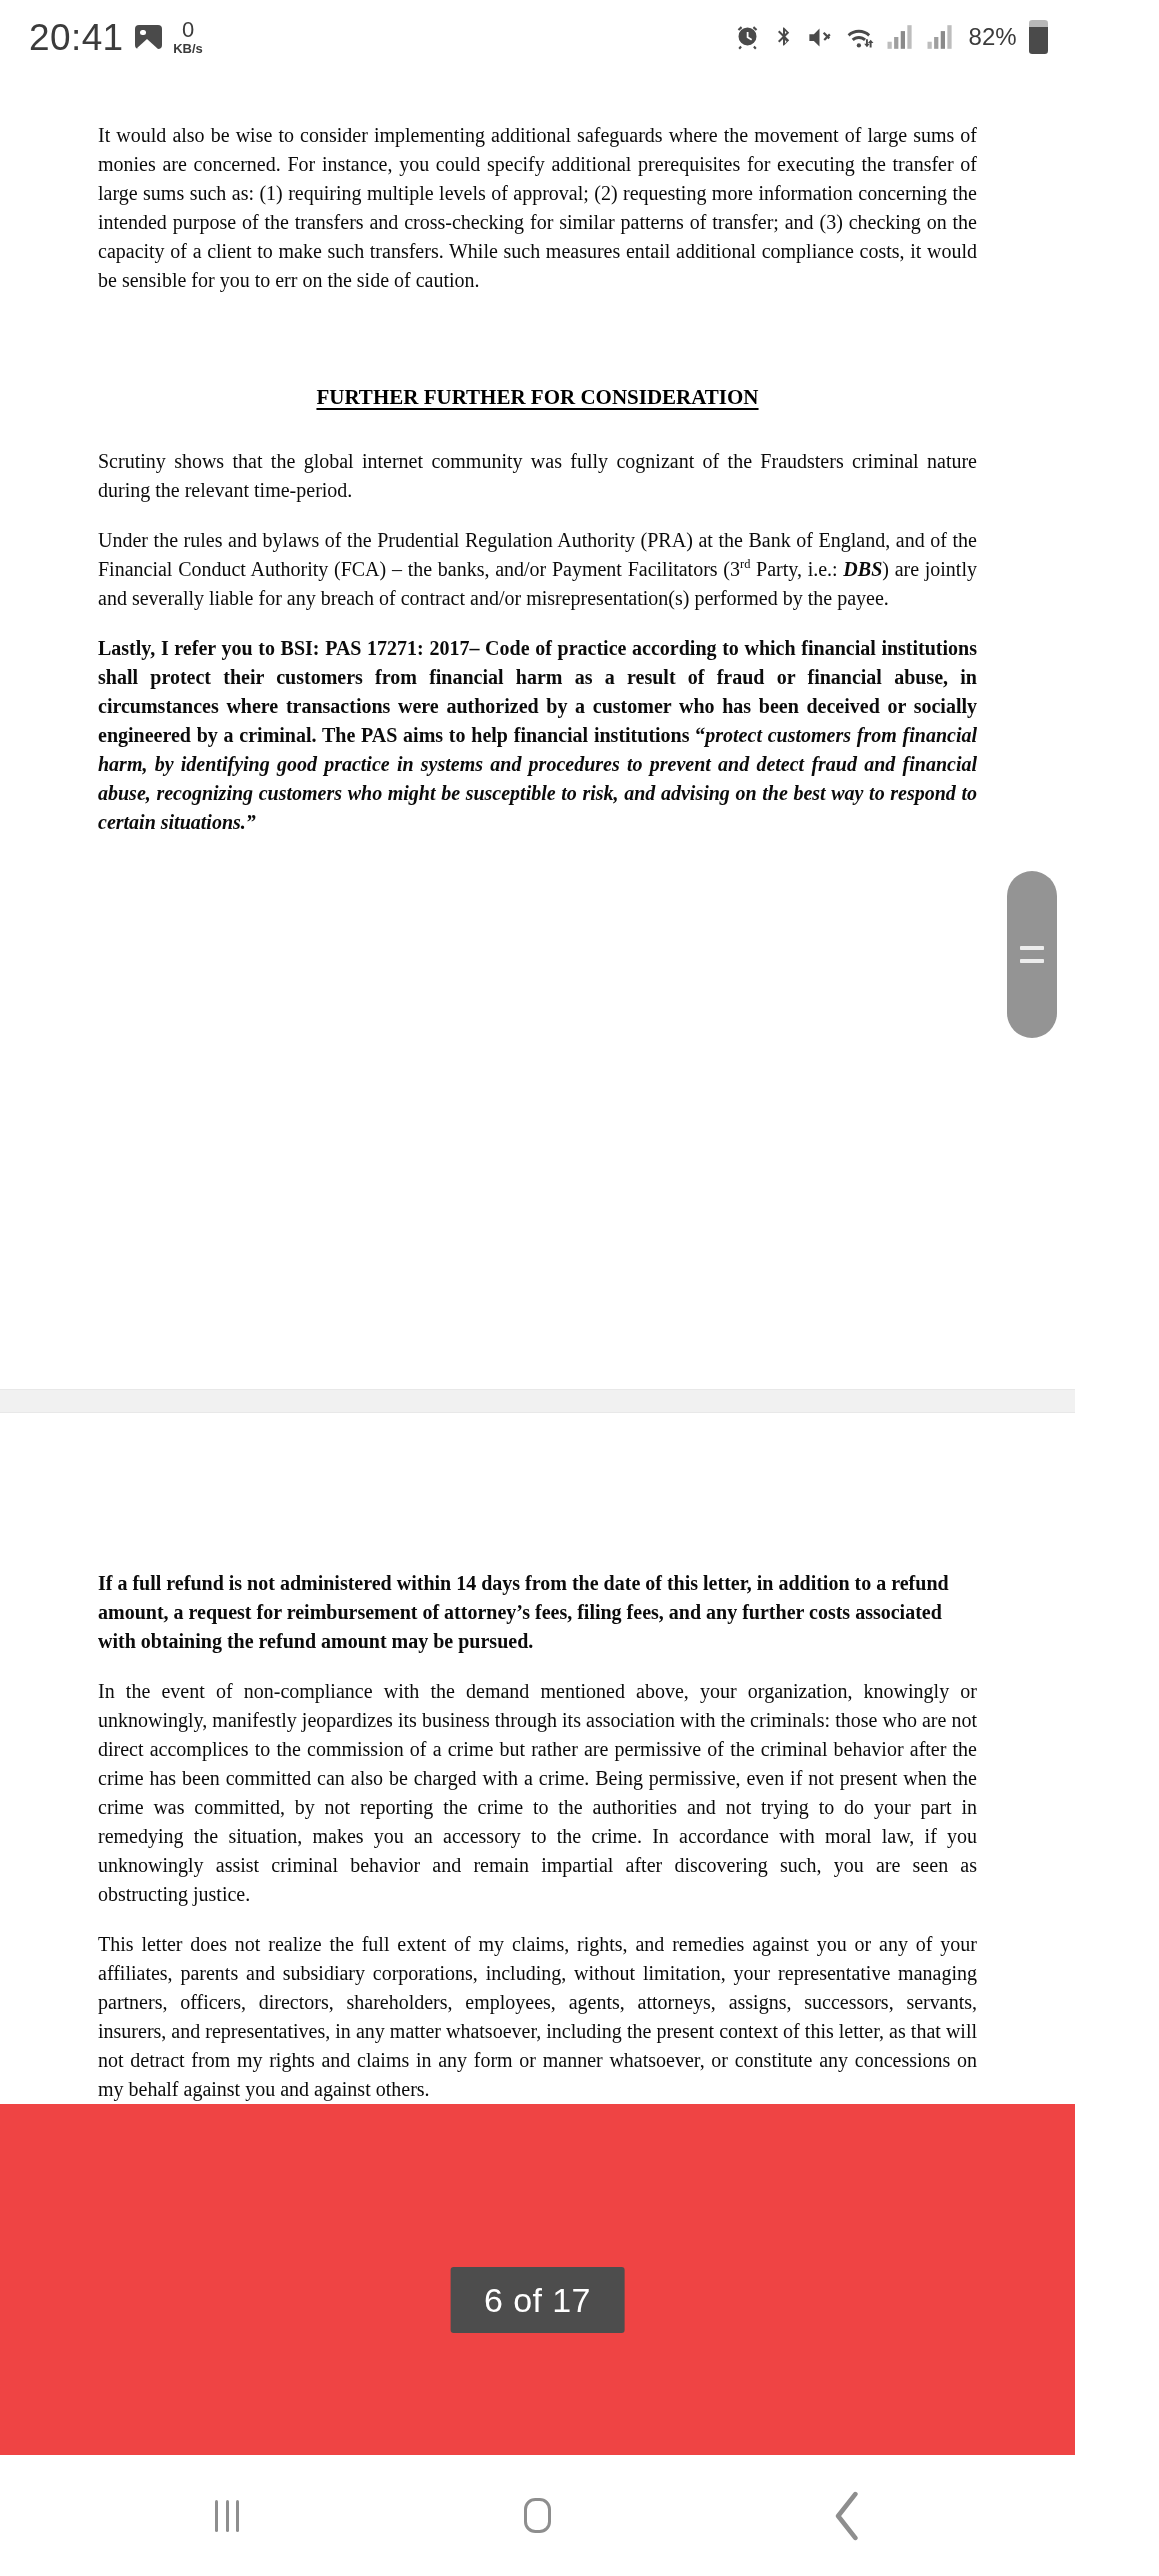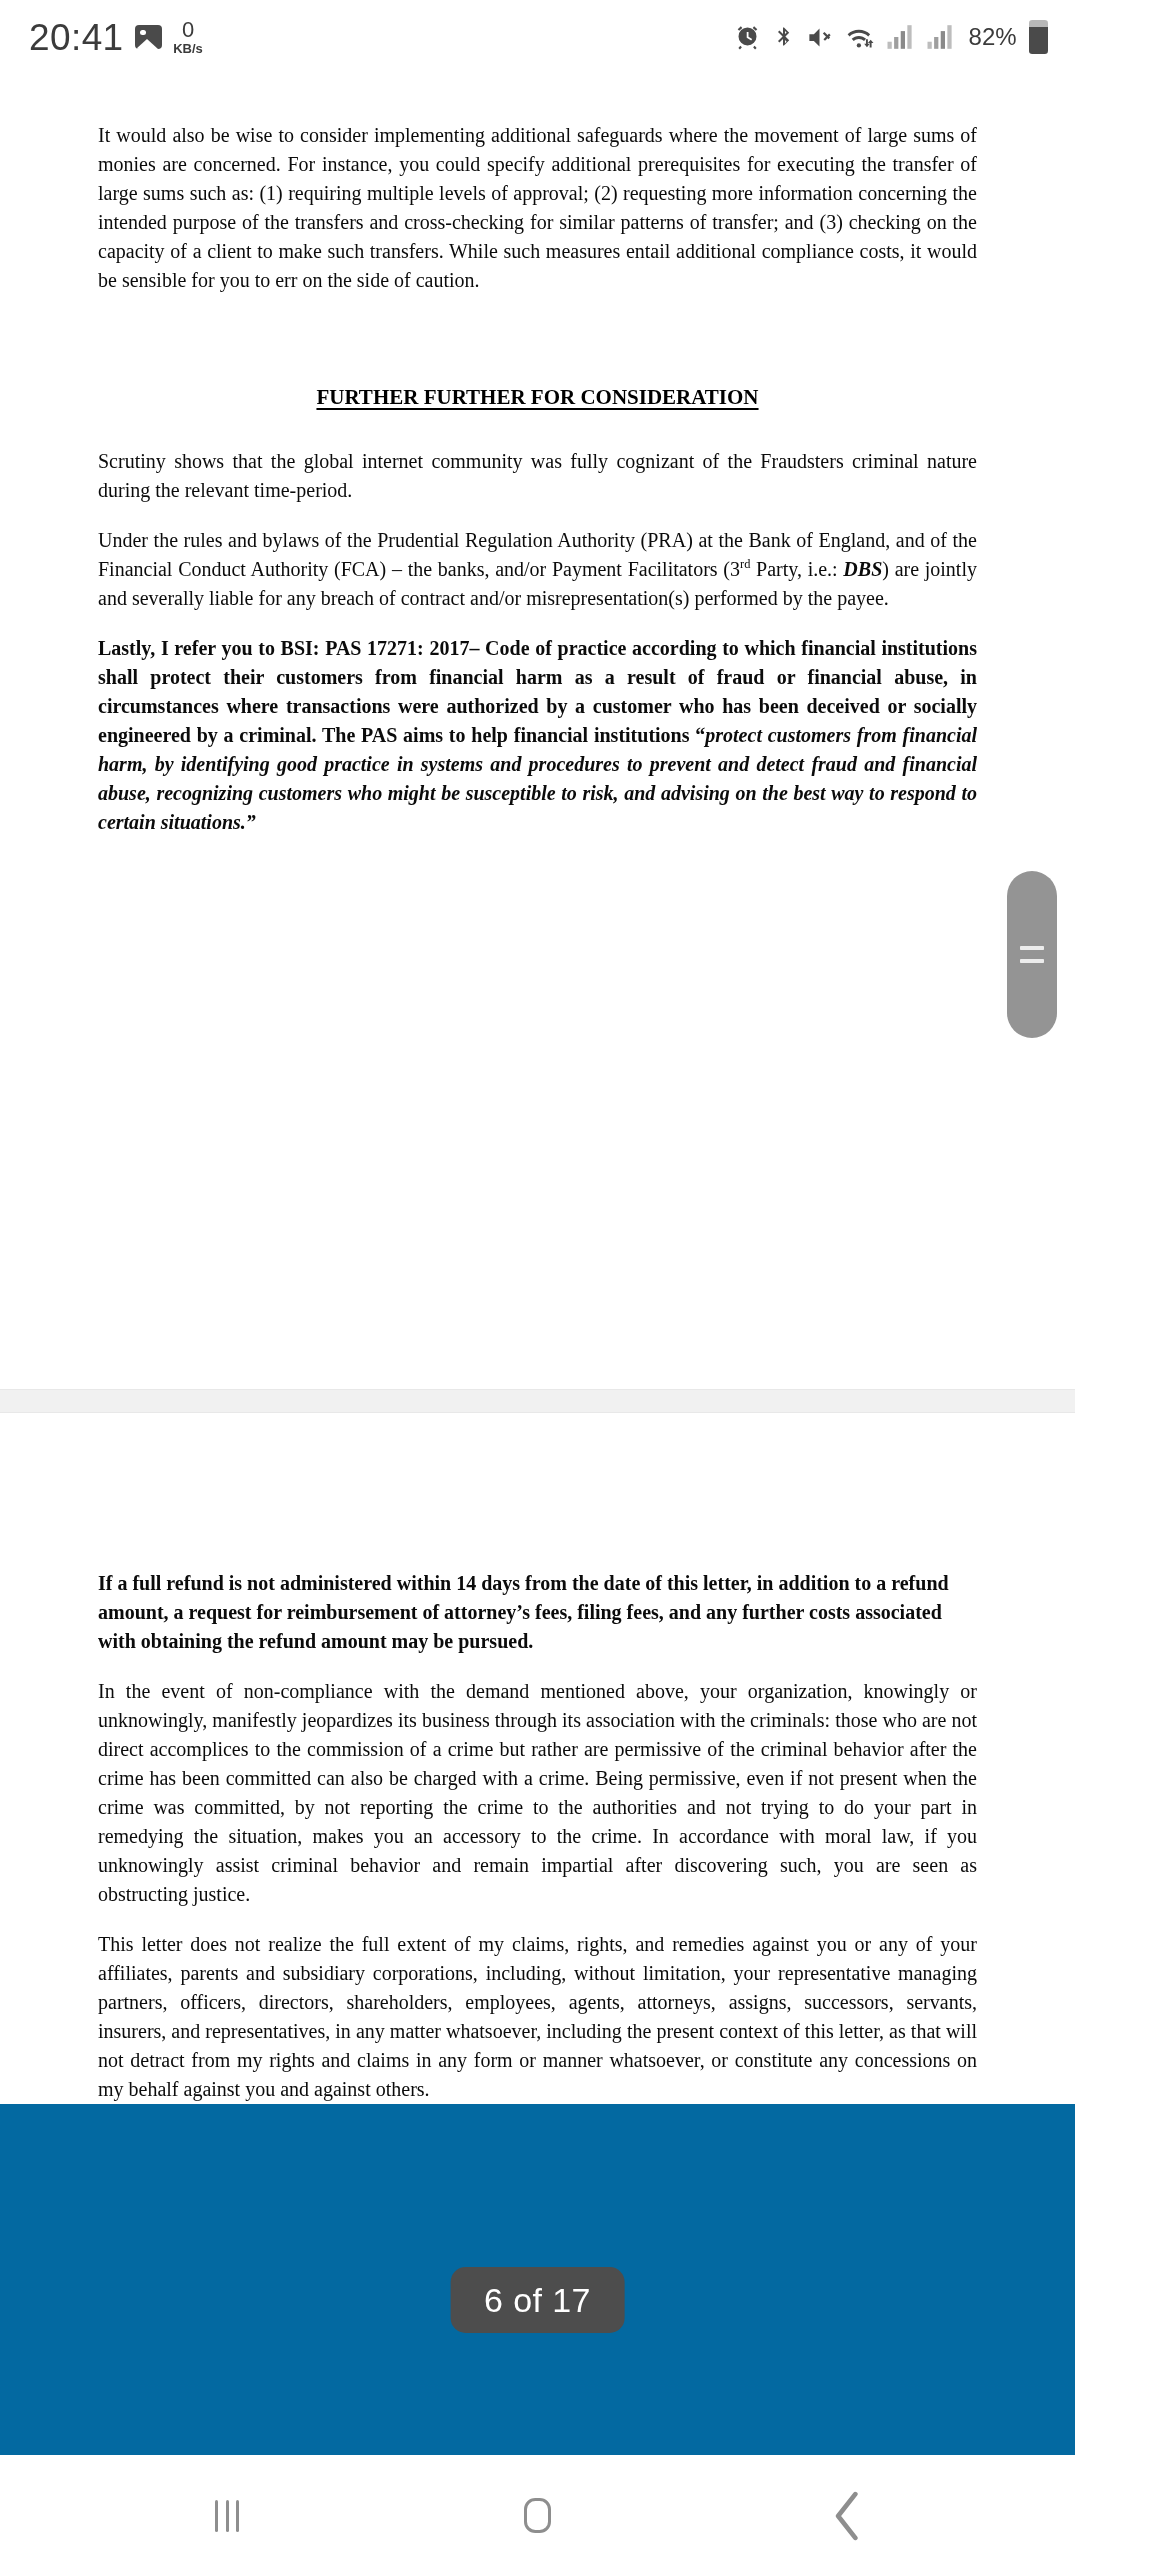--- a/index.html
+++ b/index.html
@@ -96,21 +96,21 @@
     border-radius: 3.2px;
     background: linear-gradient(to bottom, #b8b8b8 0 22%, #4a4a4a 22% 100%);
     position: relative;
     margin-left: 1.6px;
   }
 
   
   .viewer {
     flex: 1 1 auto;
     position: relative;
-    background: #0369a1;
+    background: #ef4444;
     overflow: hidden;
   }
 
   .doc-page {
     background: #ffffff;
     padding: 0 98px;
   }
 
   .page-gap {
     height: 24px;
@@ -201,21 +201,21 @@
   }
 
   
   .page-indicator {
     position: absolute;
     left: 50%;
     transform: translateX(-50%);
     top: 2193px;
     background: #4d4d4d;
     color: #ffffff;
-    border-radius: 15px;
+    border-radius: 3px;
     padding: 16px 34px;
     font-family: "Liberation Sans", sans-serif;
     font-size: 34px;
     font-weight: 400;
     letter-spacing: 0.4px;
     line-height: 1;
   }
 
   
   .nav-bar {

